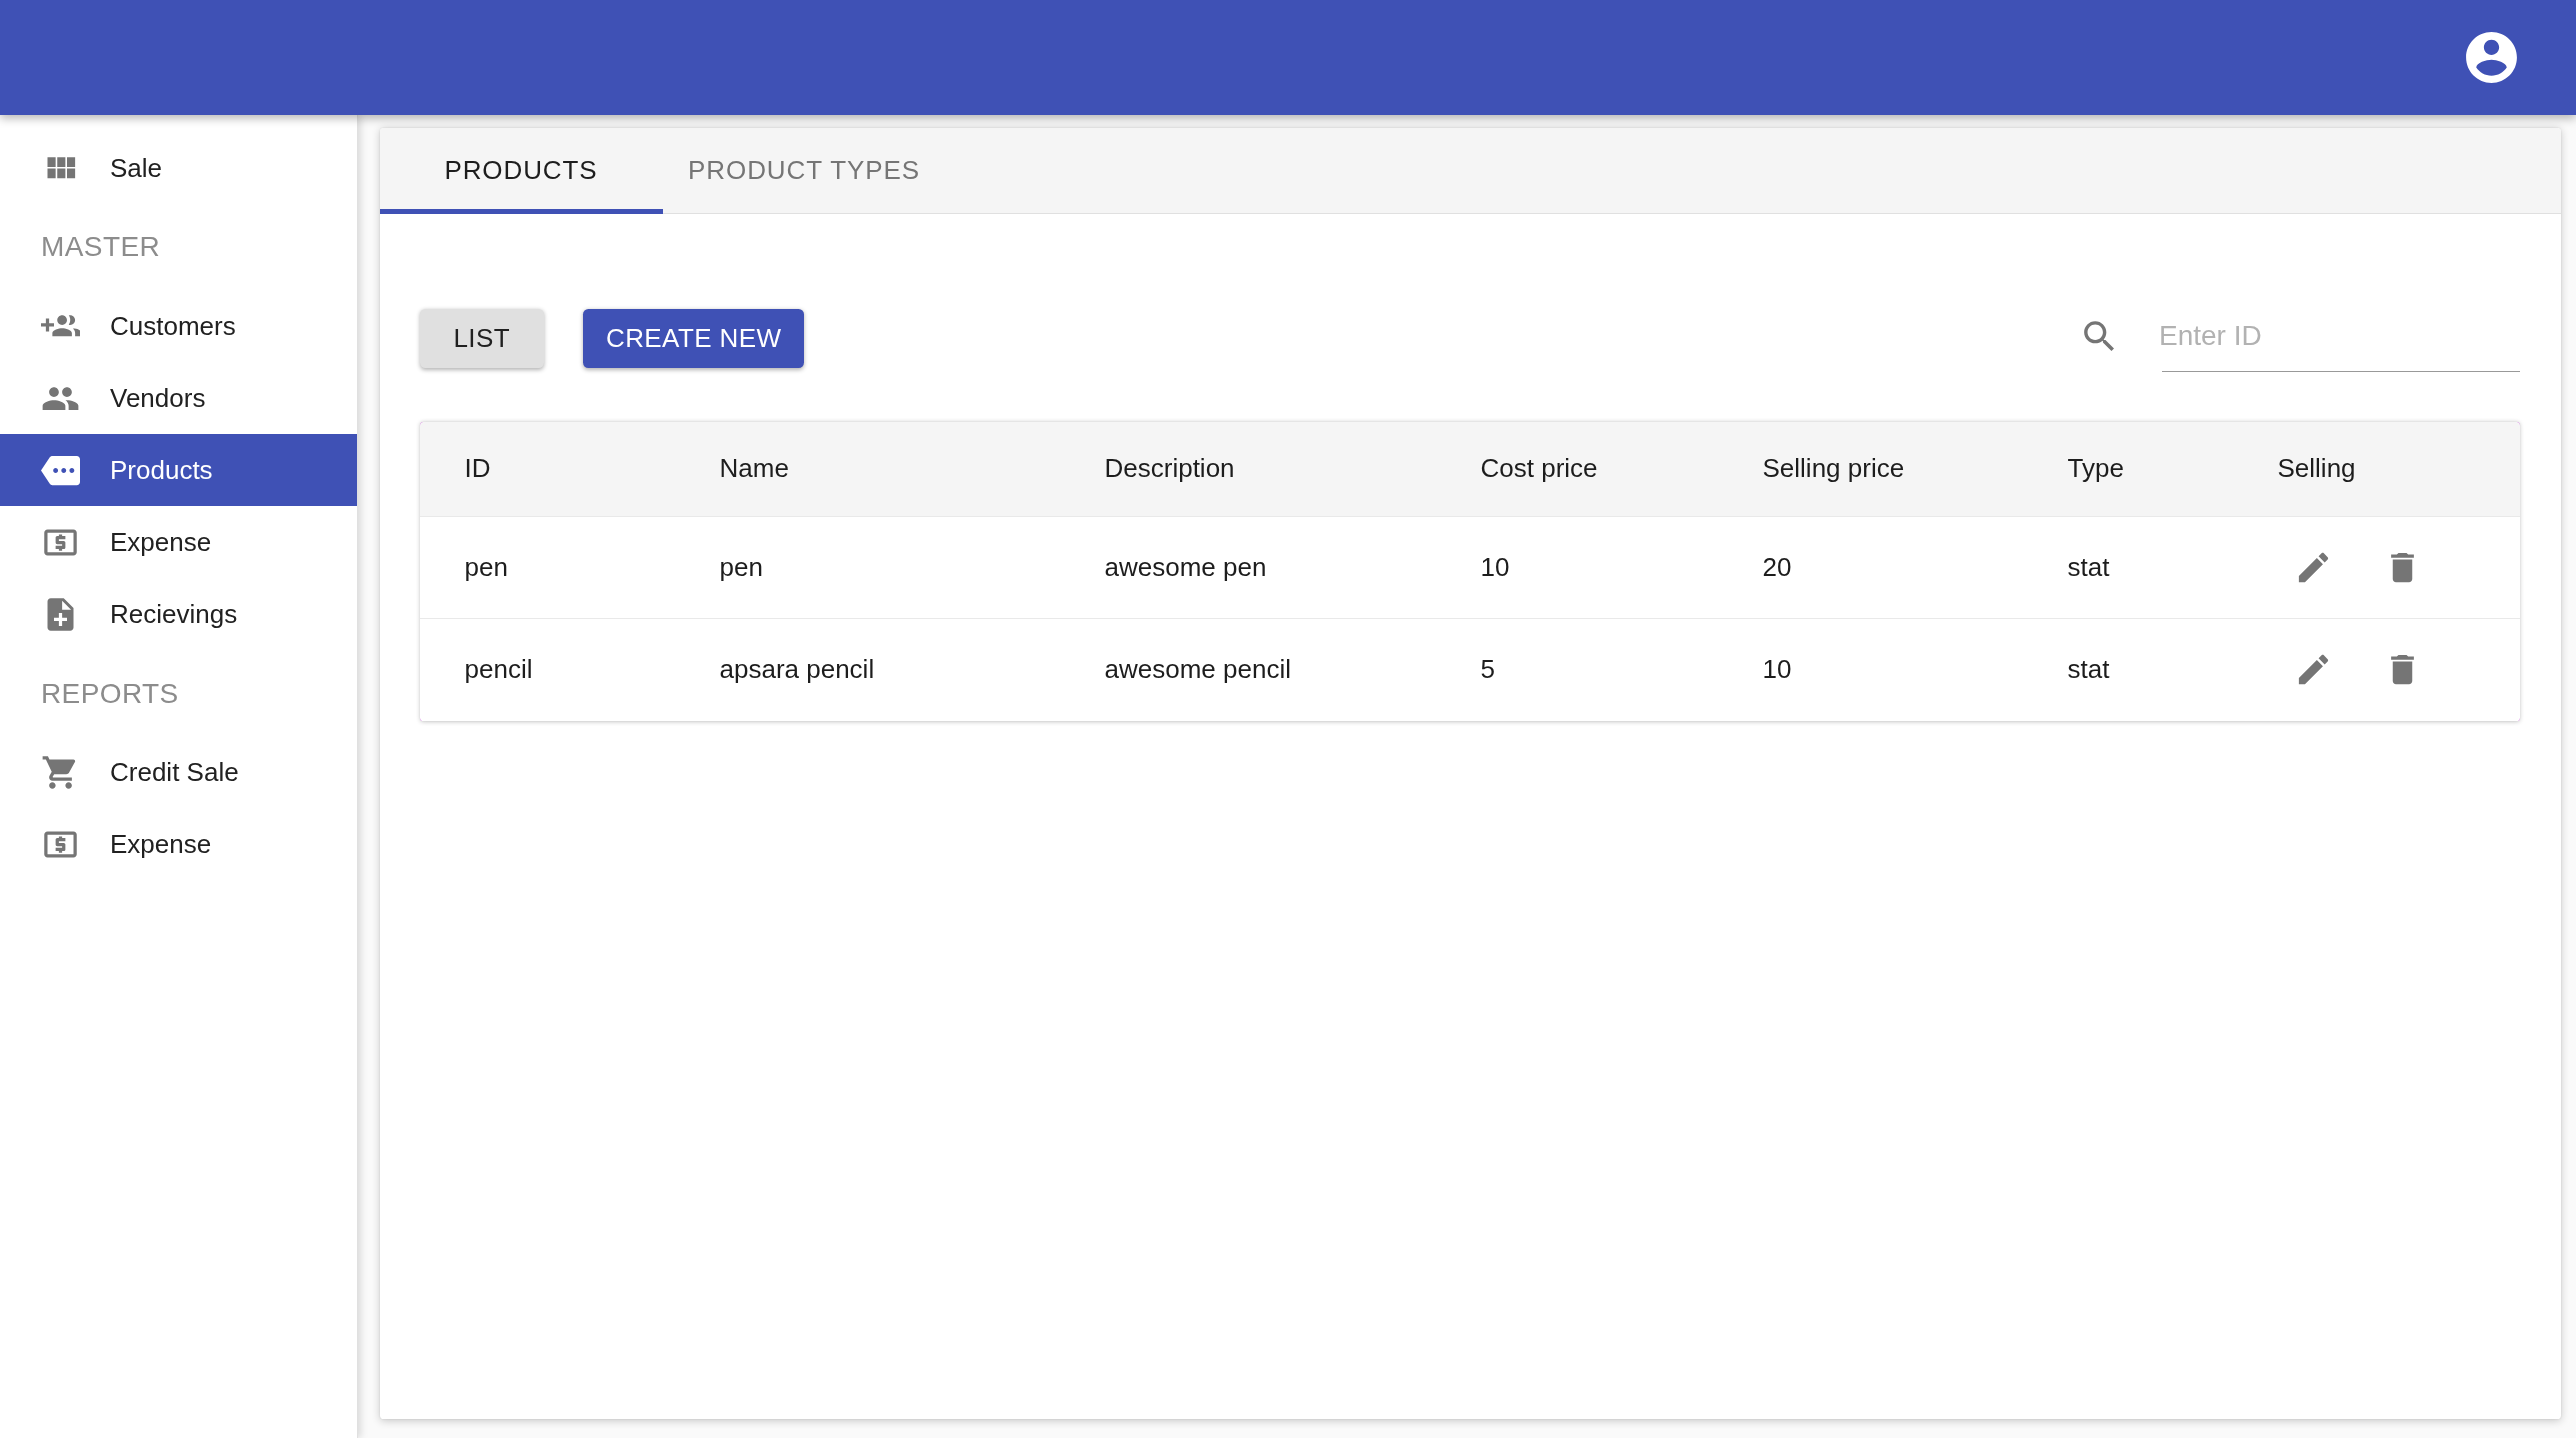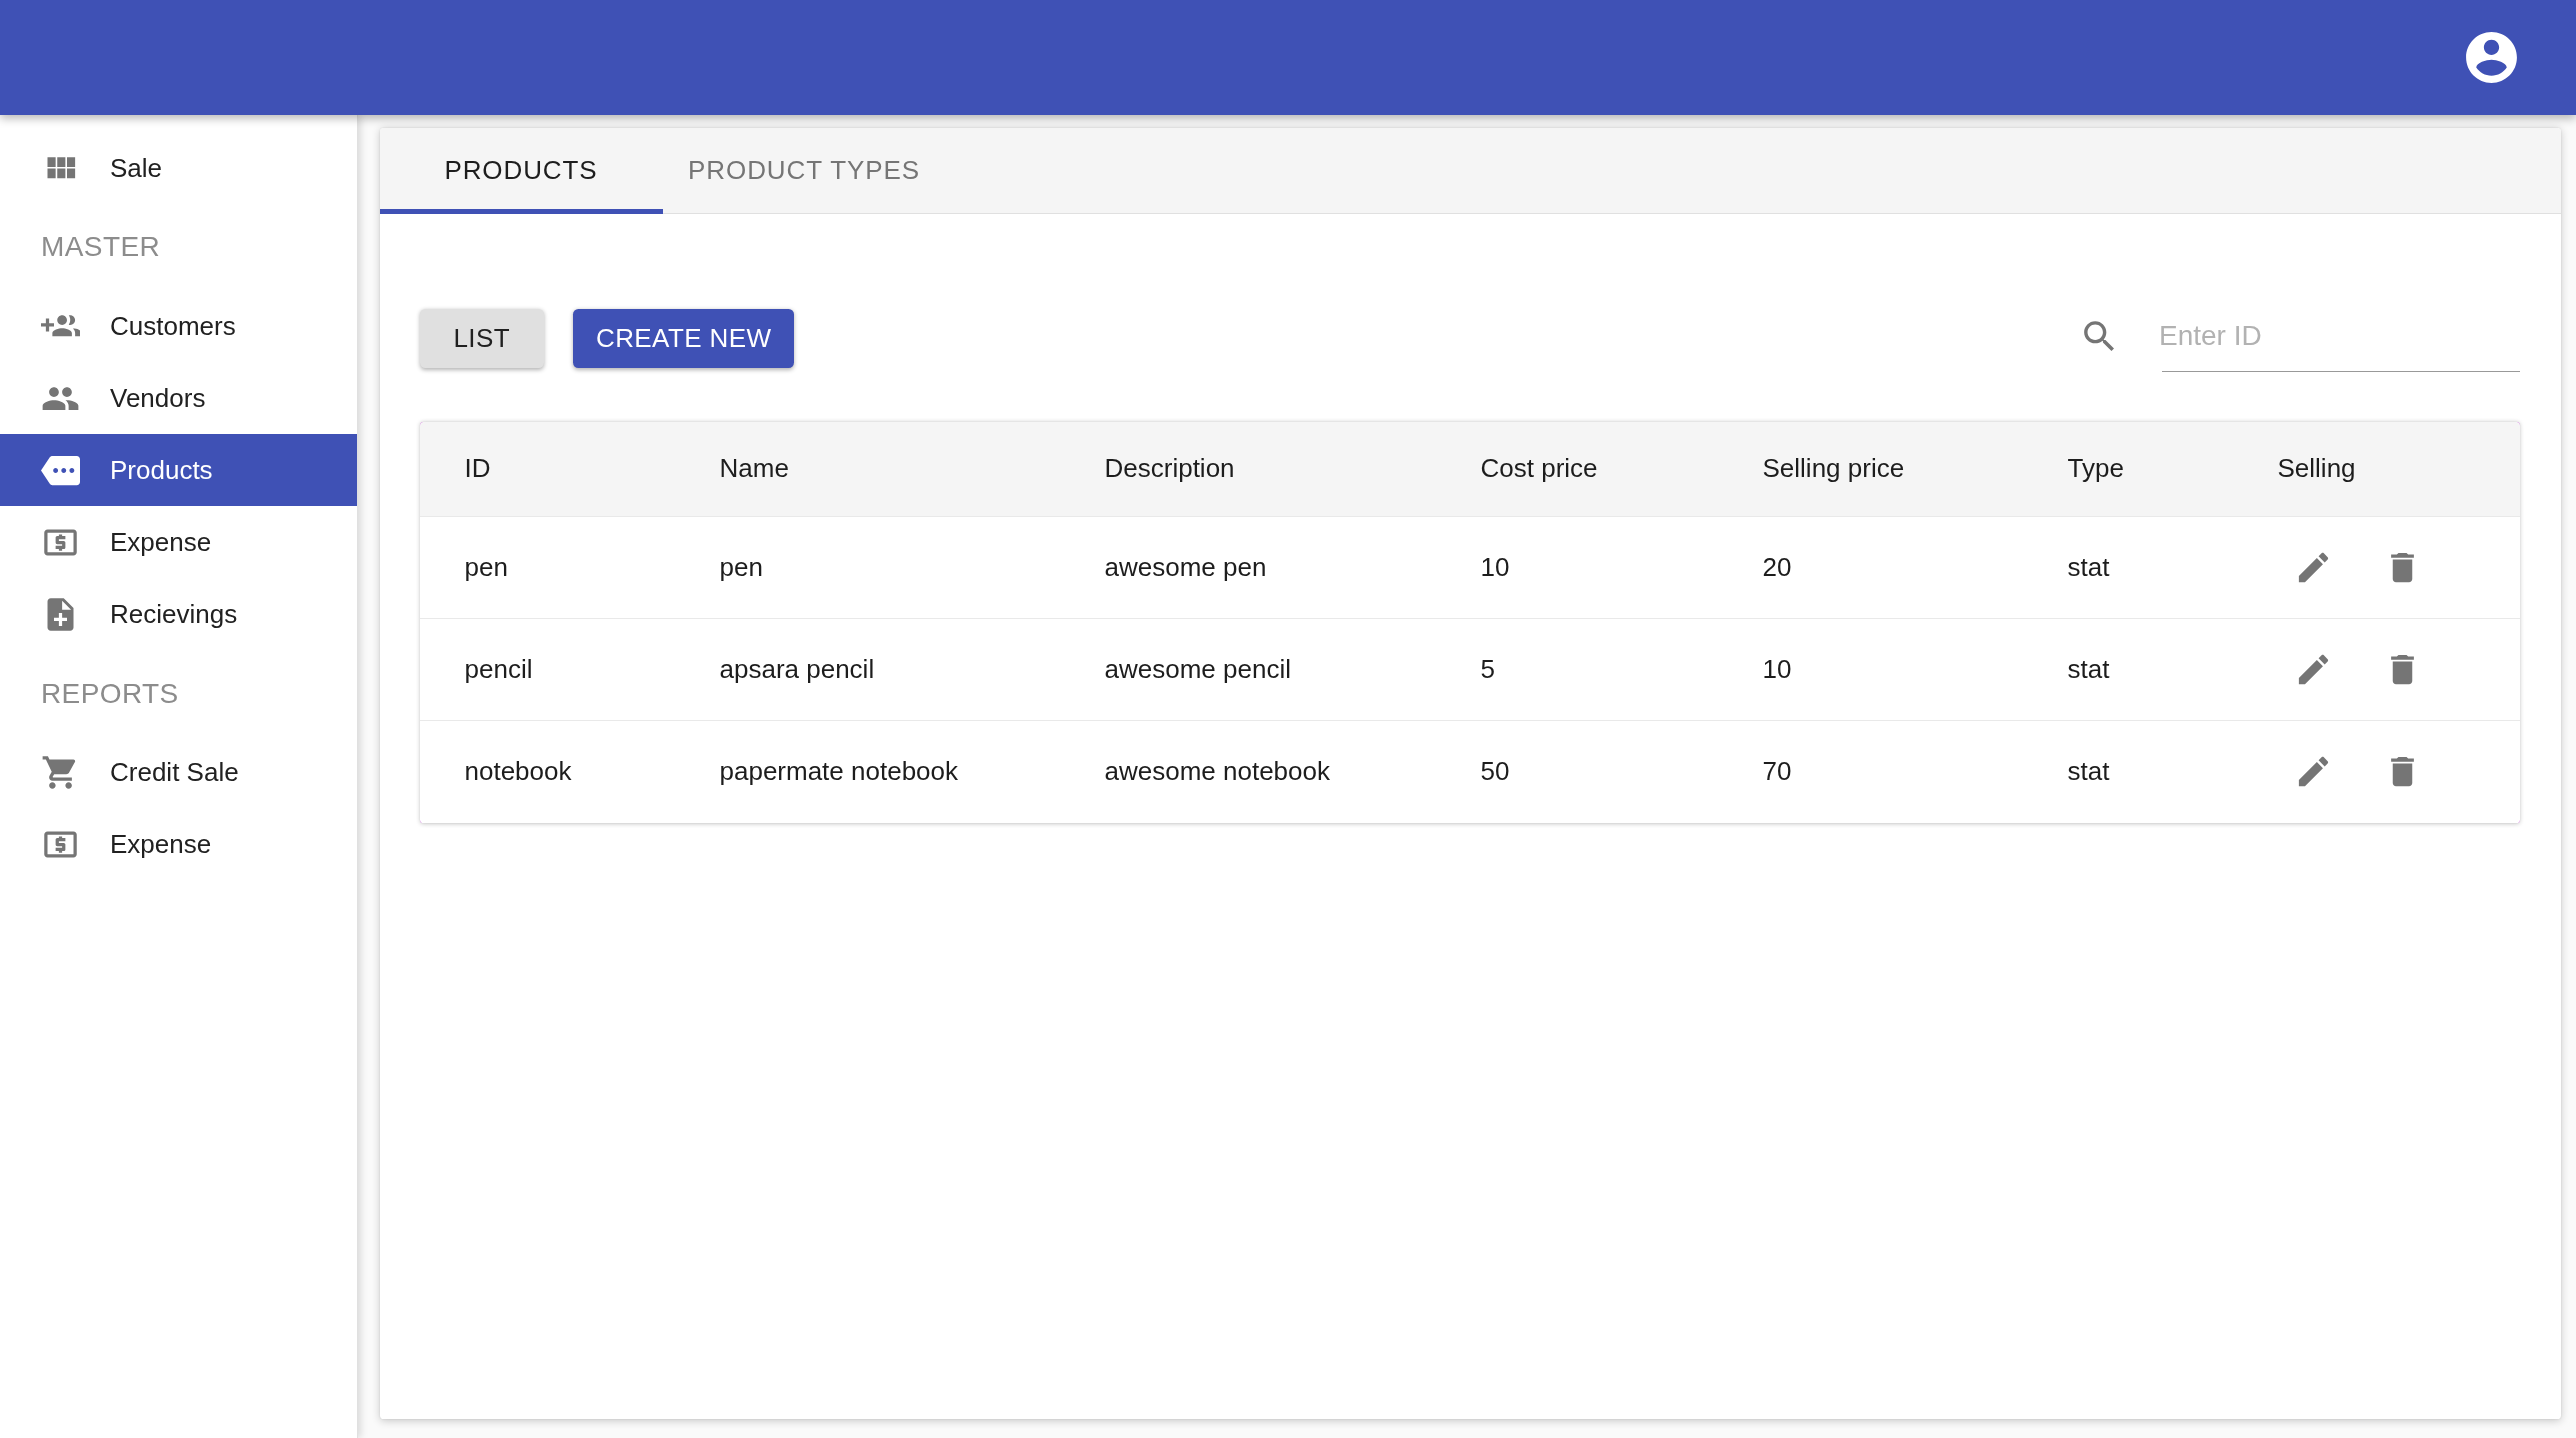--- a/index.html
+++ b/index.html
@@ -73,21 +73,21 @@
   .tab.active { color:#1d1d1d; }
   .tab.active::after {
     content:""; position:absolute; left:0; right:0; bottom:-1.8px;
     height:5.4px; background:#3f51b5;
   }
 
   .content { flex:1; padding:0 41px 0 40px; }
 
   
   .toolbar { margin-top:95px; display:flex; justify-content:space-between; align-items:flex-start; height:73px; }
-  .btn-group { display:flex; gap:29px;justify-content:space-between; }
+  .btn-group { display:flex; gap:39px;justify-content:space-between; }
   .btn {
     height:59px; border:none; border-radius:5.4px; cursor:pointer;
     font-family:"Liberation Sans", sans-serif; font-size:26px; font-weight:500;
     letter-spacing:0.4px; display:flex; align-items:center;
   }
   .btn-list {
     background:#e0e0e0; color:#212121; padding:0 34px;
     box-shadow:0 1.8px 4.5px rgba(0,0,0,0.30);
   }
   .btn-create {
@@ -309,42 +309,20 @@
                         </svg>
                     </button>
                     <button class="icon-btn">
                       <svg viewBox="0 0 24 24" fill="currentColor">
                           <path d="M6 19c0 1.1.9 2 2 2h8c1.1 0 2-.9 2-2V7H6v12zM19 4h-3.5l-1-1h-5l-1 1H5v2h14V4z"></path>
                         </svg>
                     </button>
                   </div>
                 </td>
               </tr>
-              <tr>
-                <td>notebook</td>
-                <td>papermate notebook</td>
-                <td>awesome notebook</td>
-                <td>50</td>
-                <td>70</td>
-                <td>stat</td>
-                <td class="actions-cell">
-                  <div class="action-btns">
-                    <button class="icon-btn">
-                      <svg viewBox="0 0 24 24" fill="currentColor">
-                          <path d="M3 17.25V21h3.75L17.81 9.94l-3.75-3.75L3 17.25zM20.71 7.04c.39-.39.39-1.02 0-1.41l-2.34-2.34c-.39-.39-1.02-.39-1.41 0l-1.83 1.83 3.75 3.75 1.83-1.83z"></path>
-                        </svg>
-                    </button>
-                    <button class="icon-btn">
-                      <svg viewBox="0 0 24 24" fill="currentColor">
-                          <path d="M6 19c0 1.1.9 2 2 2h8c1.1 0 2-.9 2-2V7H6v12zM19 4h-3.5l-1-1h-5l-1 1H5v2h14V4z"></path>
-                        </svg>
-                    </button>
-                  </div>
-                </td>
-              </tr>
             </tbody>
           </table>
         </div>
 
       </div>
     </div>
   </div>
 </div>
 
 

